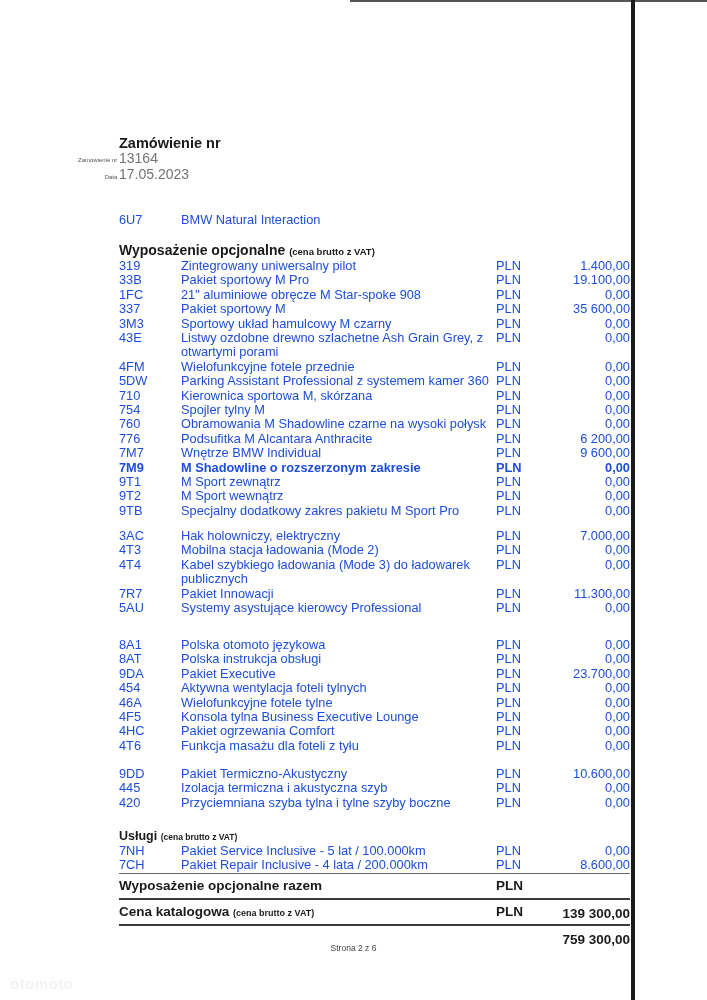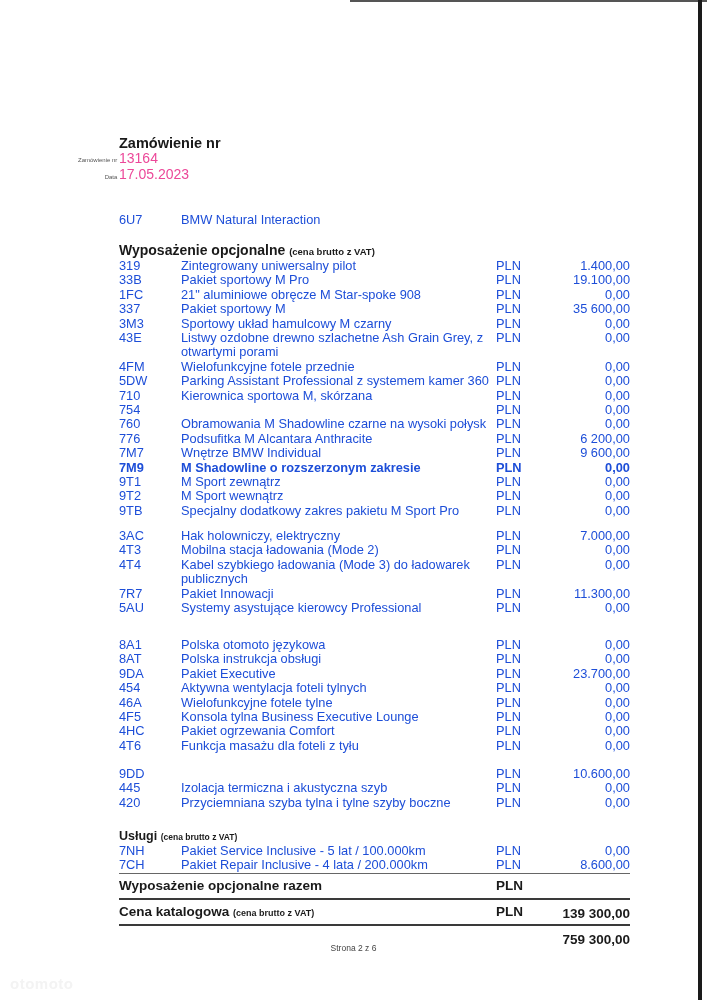--- a/index.html
+++ b/index.html
@@ -3,25 +3,25 @@
 <meta charset="utf-8">
 <style>
   html, body { margin: 0; padding: 0; }
   body {
     width: 707px; height: 1000px; position: relative; overflow: hidden;
     background: #ffffff; color: #2a2a2a;
     font-family: "Liberation Sans", "DejaVu Sans", sans-serif;
   }
   .edge-right { position: absolute; right: 0; top: 0; width: 4px; height: 1000px; background: #1a1a1a; }
   .edge-top { position: absolute; left: 350px; top: 0; width: 357px; height: 2px; background: #555; }
-  .page { position: absolute; left: 0; top: 0; width: 702px; height: 1000px; }
+  .page { position: absolute; left: 0; top: 0; width: 635px; height: 1000px; }
 
   .order-title { position: absolute; left: 119px; top: 135px; font-size: 14.5px; font-weight: bold; color: #1a1a1a; }
   .meta-row { position: absolute; left: 0; width: 119px; text-align: right; font-size: 6px; color: #555; }
-  .meta-val { position: absolute; left: 119px; font-size: 14px; color: #ec4899; }
+  .meta-val { position: absolute; left: 119px; font-size: 14px; color: #737373; }
 
   .row { position: absolute; left: 119px; width: 511px; height: 14.4px; font-size: 12.8px; line-height: 14.4px; color: #1d4ed8; }
   .row .code { position: absolute; left: 0; top: 0; }
   .row .desc { position: absolute; left: 62px; top: 0; width: 320px; }
   .row .cur { position: absolute; left: 377px; top: 0; }
   .row .amt { position: absolute; right: 0; top: 0; text-align: right; }
 
   .section-head { position: absolute; left: 119px; font-size: 14px; font-weight: bold; color: #1a1a1a; }
   .section-head .note { font-size: 9.5px; font-weight: bold; }
   .section-head.small { font-size: 12.5px; }
@@ -113,20 +113,21 @@
         <span class="amt">0,00</span>
       </div>
       <div class="row" style="top: 388.6px;">
         <span class="code">710</span>
         <span class="desc">Kierownica sportowa M, skórzana</span>
         <span class="cur">PLN</span>
         <span class="amt">0,00</span>
       </div>
       <div class="row" style="top: 403px;">
         <span class="code">754</span>
+        <span class="desc">Spojler tylny M</span>
         <span class="cur">PLN</span>
         <span class="amt">0,00</span>
       </div>
       <div class="row" style="top: 417.4px;">
         <span class="code">760</span>
         <span class="desc">Obramowania M Shadowline czarne na wysoki połysk</span>
         <span class="cur">PLN</span>
         <span class="amt">0,00</span>
       </div>
       <div class="row" style="top: 431.8px;">
@@ -241,20 +242,21 @@
         <span class="amt">0,00</span>
       </div>
       <div class="row" style="top: 738.8px;">
         <span class="code">4T6</span>
         <span class="desc">Funkcja masażu dla foteli z tyłu</span>
         <span class="cur">PLN</span>
         <span class="amt">0,00</span>
       </div>
       <div class="row" style="top: 767px;">
         <span class="code">9DD</span>
+        <span class="desc">Pakiet Termiczno-Akustyczny</span>
         <span class="cur">PLN</span>
         <span class="amt">10.600,00</span>
       </div>
       <div class="row" style="top: 781.4px;">
         <span class="code">445</span>
         <span class="desc">Izolacja termiczna i akustyczna szyb</span>
         <span class="cur">PLN</span>
         <span class="amt">0,00</span>
       </div>
       <div class="row" style="top: 795.8px;">

